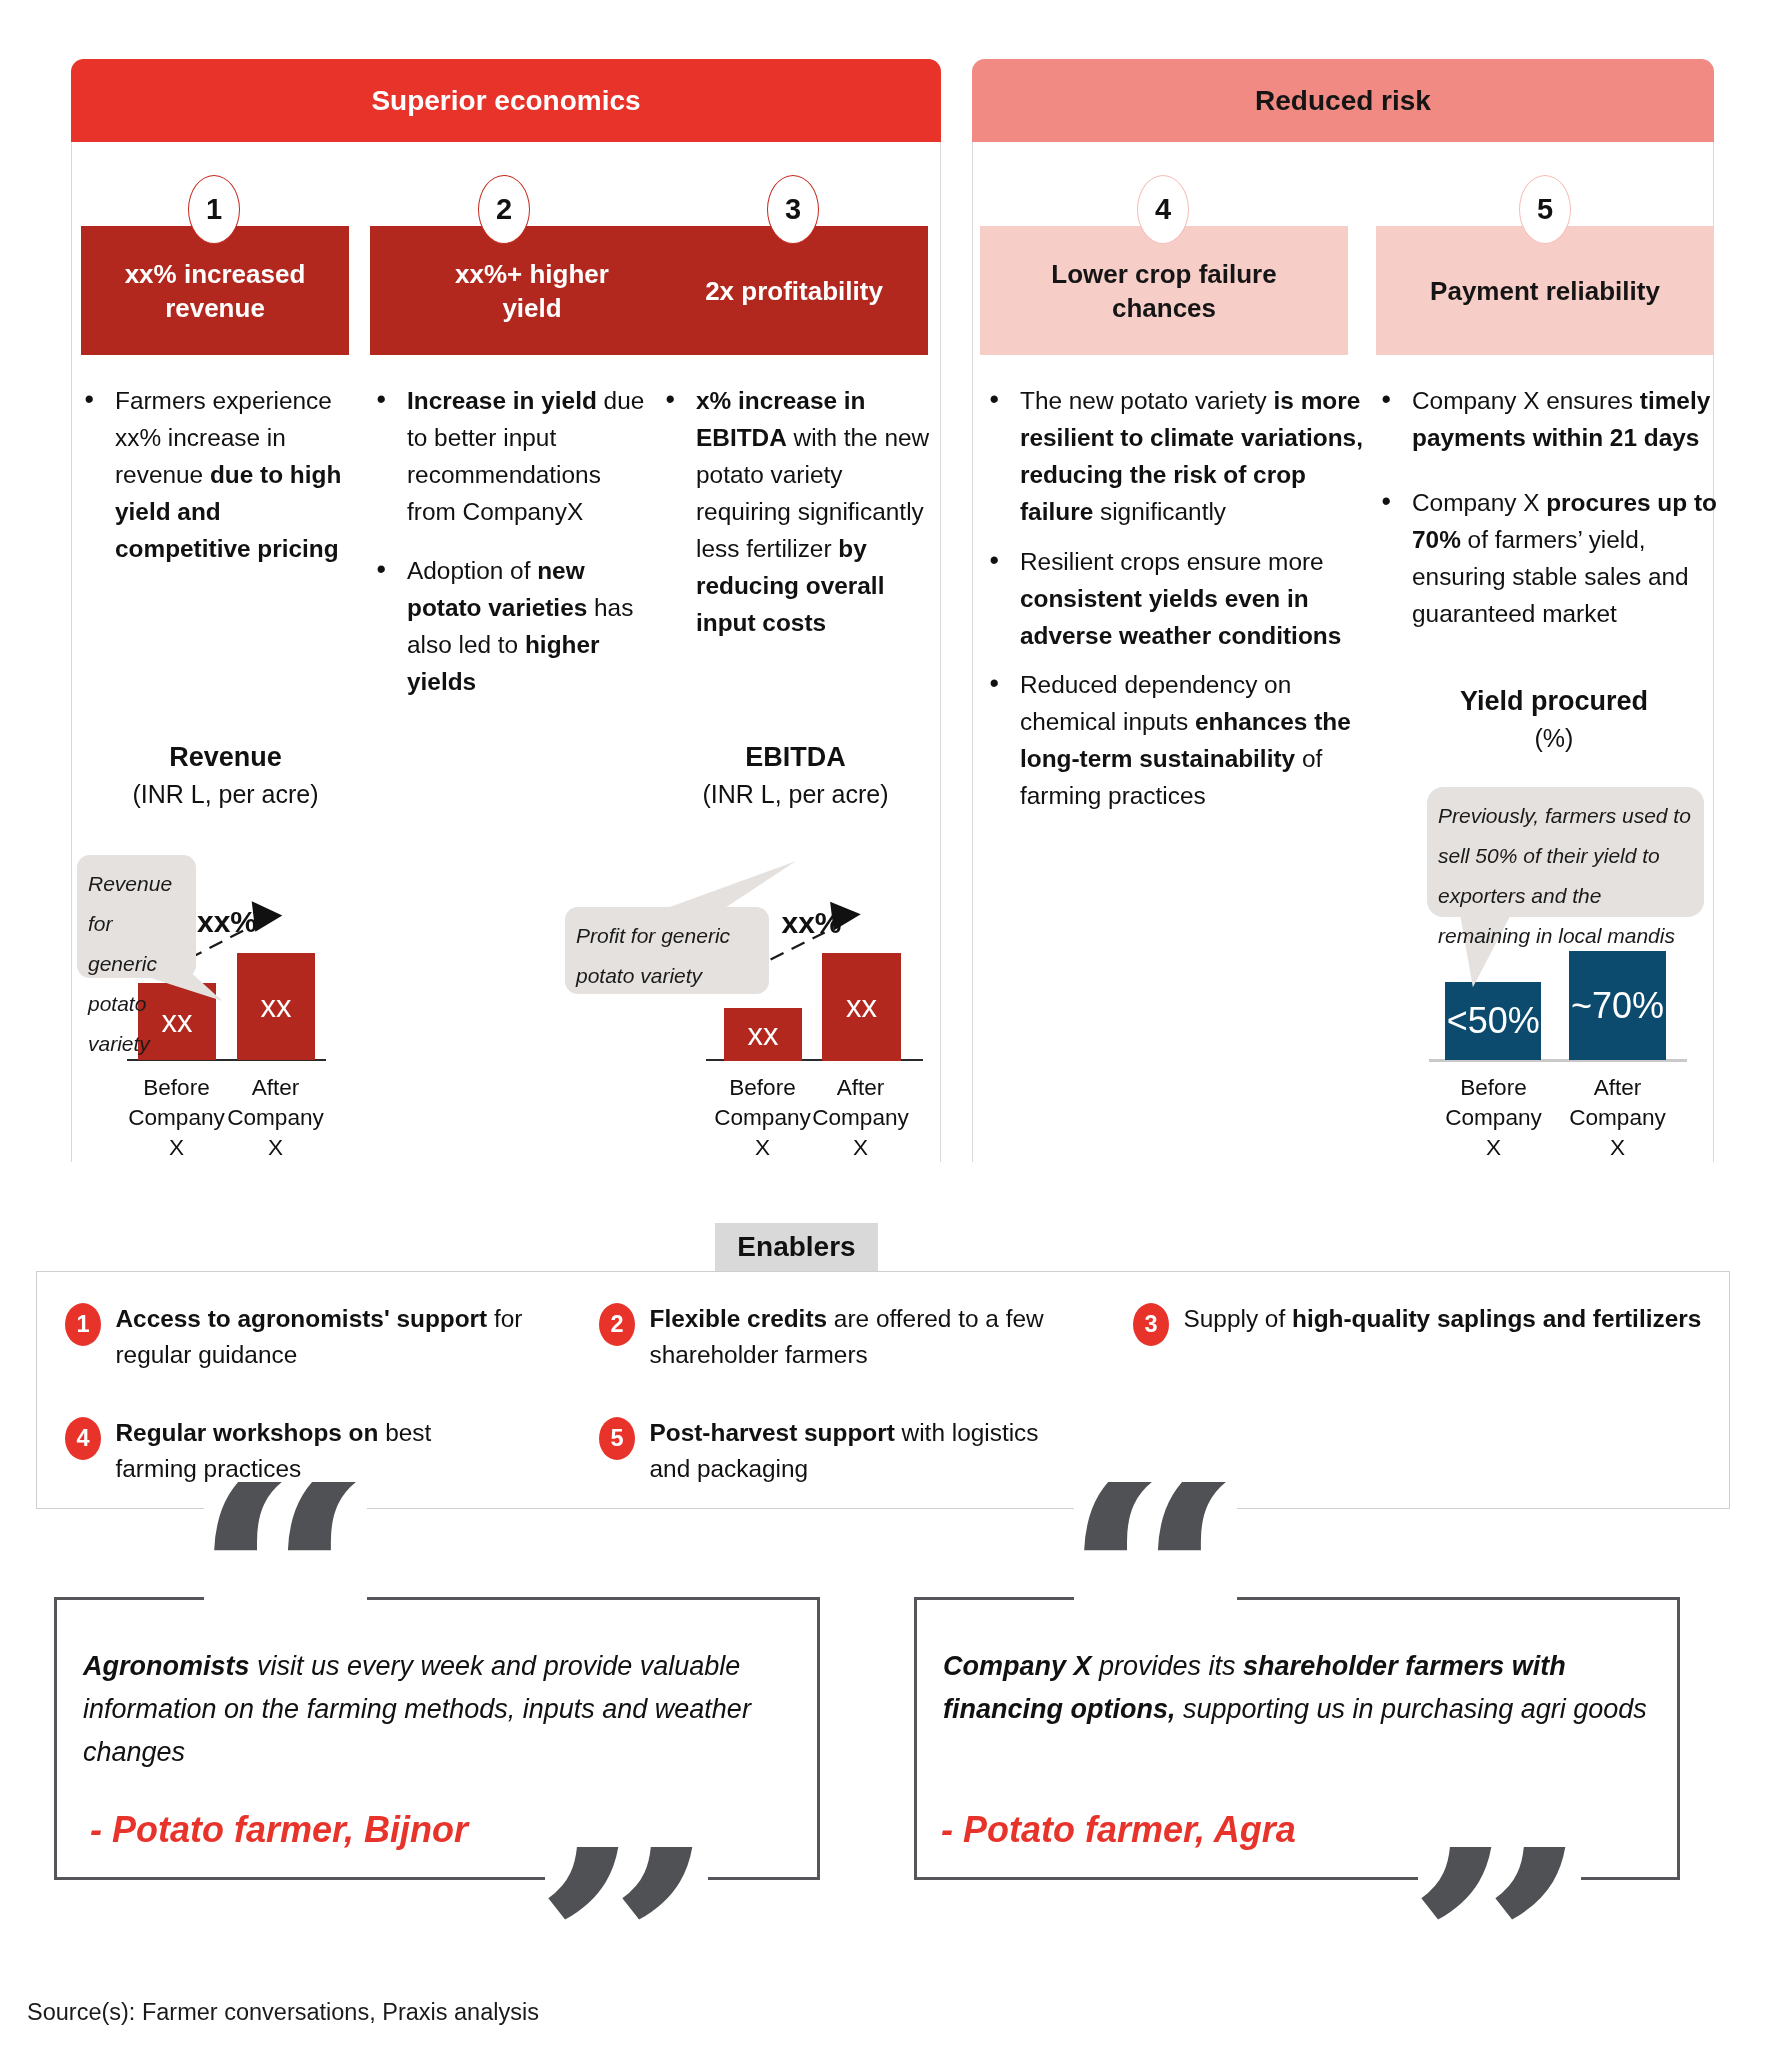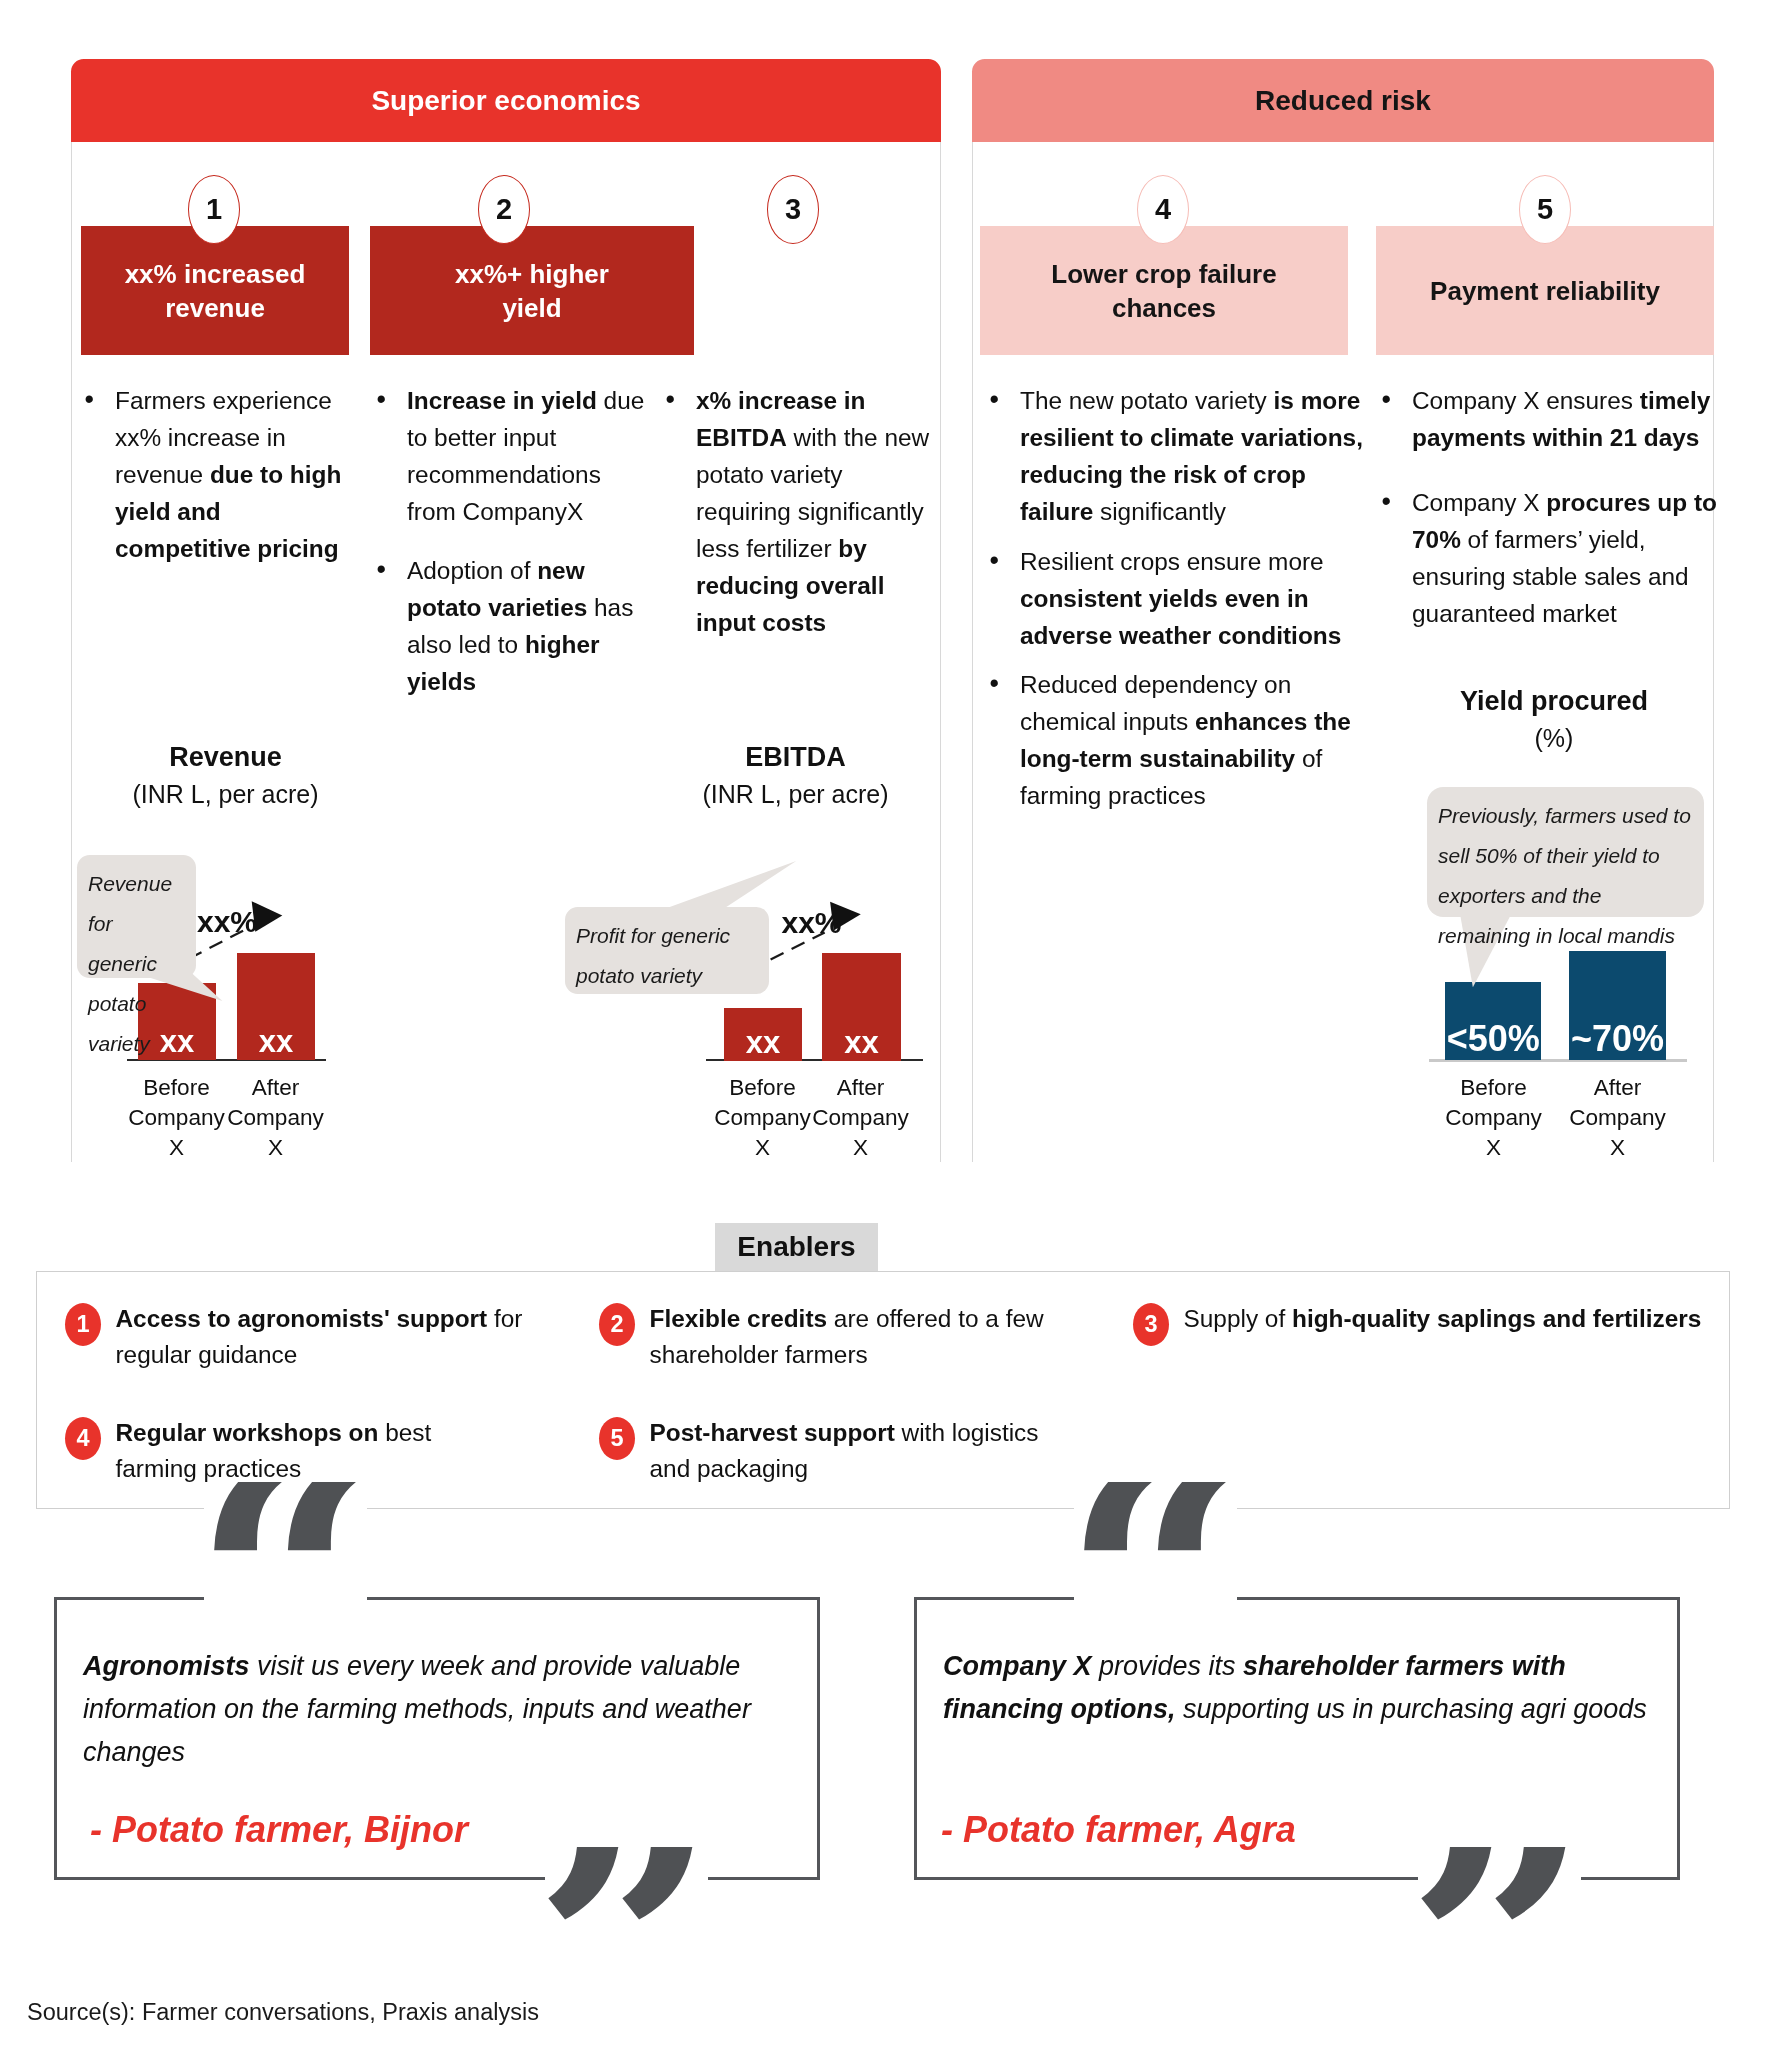--- a/index.html
+++ b/index.html
@@ -31,22 +31,22 @@
 
   .chart-title { position: absolute; text-align: center; font-weight: 700; font-size: 27px; }
   .chart-sub { position: absolute; text-align: center; font-size: 25px; }
   .callout { position: absolute; background: #E5E1DE; border-radius: 12.7px; font-style: italic; font-size: 21px;
     line-height: 40px; color: #1a1a1a; padding: 9px 11px; z-index: 2; }
   .callout-tail { position: absolute; z-index: 1; }
   .growth { position: absolute; font-weight: 700; font-size: 30px; z-index: 2; text-align: center; }
   .baseline { position: absolute; height: 1.8px; background: #2a2a2a; }
   .baseline.light { background: #C9C9C9; height: 2.7px; }
   .plot { position: absolute; }
-  .bar { position: absolute; bottom: 0; display: flex; align-items: flex-end; justify-content: center;
-    color: #fff; font-weight: 700; }
+  .bar { position: absolute; bottom: 0; display: flex; align-items: center; justify-content: center;
+    color: #fff; font-weight: 400; }
   .bar.dark { background: #B2281E; font-size: 31px; }
   .bar.bright { background: #0c4a6e; font-size: 36px; }
   .xcat { position: absolute; text-align: center; font-size: 22.6px; line-height: 30px; }
 
   .enab-tab { position: absolute; background: #D9D9D9; display: flex; align-items: center; justify-content: center;
     font-weight: 700; font-size: 28px; }
   .enab-box { position: absolute; border: 0.9px solid #CFCFCF; background: #fff; }
   .enab-item { position: absolute; display: flex; gap: 14.5px; }
   .enab-num { flex: 0 0 auto; width: 36px; height: 43px; background: #E8332B; border-radius: 50%; color: #fff;
     font-weight: 700; font-size: 23.5px; display: flex; align-items: center; justify-content: center; margin-top: 1.8px; }
@@ -90,20 +90,23 @@
     </div>
   <div class="num-circle nc-pink" style="left:1519px;top:175px">
       <span>5</span>
     </div>
 
   <div class="col-header chd" style="left:81px;width:268px">
       <span style="max-width:217px">xx% increased revenue</span>
     </div>
   <div class="col-header chd" style="left:370px;width:324px">
       <span style="max-width:208px">xx%+ higher yield</span>
+    </div>
+  <div class="col-header chd" style="left:660px;width:268px">
+      <span style="max-width:262px">2x profitability</span>
     </div>
   <div class="col-header chl" style="left:980px;width:368px">
       <span style="max-width:271px">Lower crop failure chances</span>
     </div>
   <div class="col-header chl" style="left:1376px;width:338px">
       <span style="max-width:308px">Payment reliability</span>
     </div>
 
   <div class="bullets" style="left:81px;top:382px;width:273px;gap:5.4px">
     <div class="bullet"><span>Farmers experience xx% increase in revenue </span><span class="b">due to high yield and competitive pricing</span></div>

